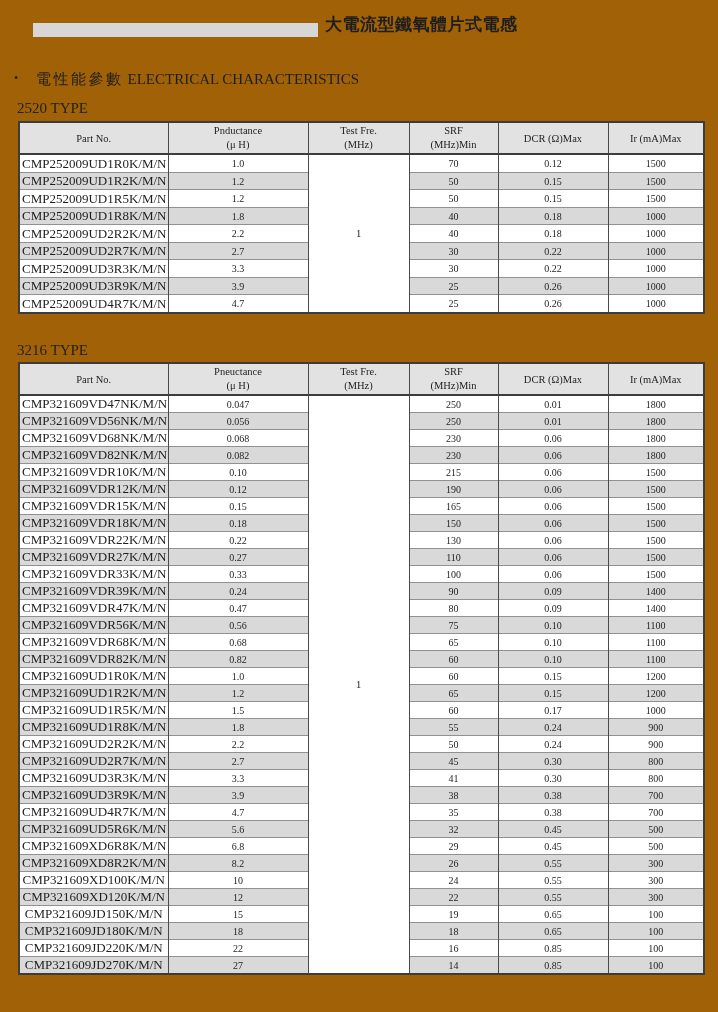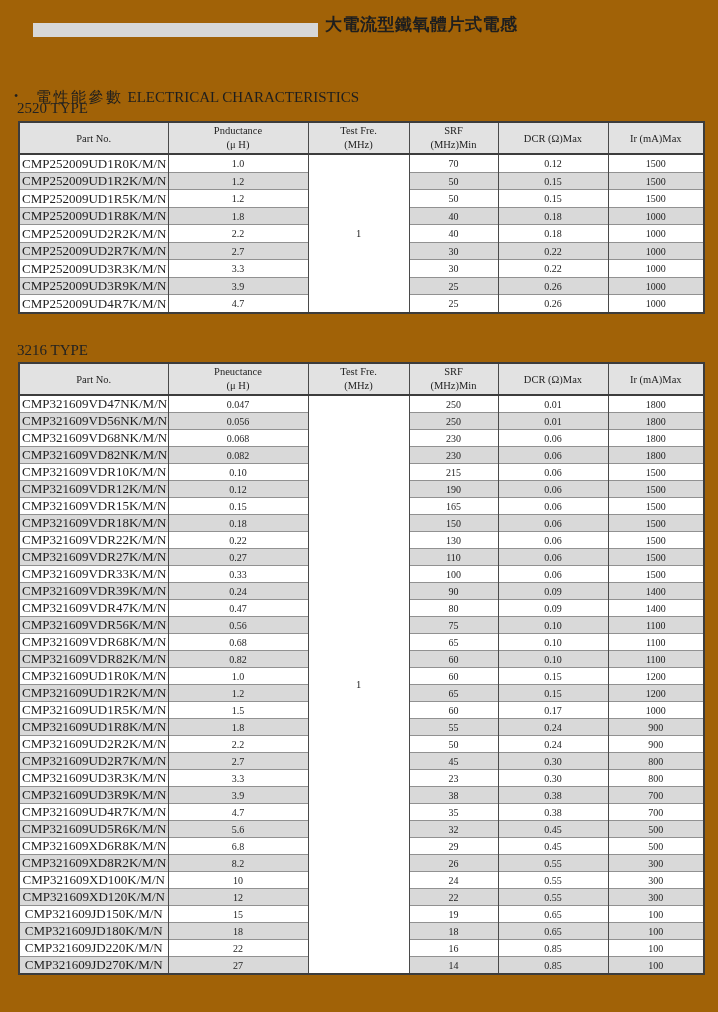--- a/index.html
+++ b/index.html
@@ -8,21 +8,21 @@
     font-family:Liberation Serif, serif; color:#1e1e1e;
     overflow:hidden;
   }
 
   
   .gray-bar { position:absolute; left:33px; top:23px; width:285px; height:14px; background:#d7d7d7; }
   .titles   { position:absolute; left:325px; top:13px; }
   .title-cn { font-size:17px; font-weight:700; letter-spacing:.5px; white-space:nowrap; }
   .title-en { font-size:14.5px; letter-spacing:.2px; margin-top:2px; white-space:nowrap; }
 
-  .section  { position:absolute; left:14px; top:88px; font-size:15px; white-space:nowrap; }
+  .section  { position:absolute; left:14px; top:70px; font-size:15px; white-space:nowrap; }
   .bullet   { display:inline-block; width:22px; font-size:12px; vertical-align:2px; }
   .sec-cn   { letter-spacing:2.5px; margin-right:4px; }
 
   .type-label { position:absolute; left:17px; font-size:15px; color:#222; }
   .lbl-t1 { top:100px; }
   .lbl-t2 { top:342px; }
 
   
   table.spec {
     position:absolute; left:18px; width:685px;
@@ -347,21 +347,21 @@
         <tr class="alt">
           <td class="part">CMP321609UD2R7K/M/N</td>
           <td class="ind">2.7</td>
           <td class="srf">45</td>
           <td class="dcr">0.30</td>
           <td class="ir">800</td>
         </tr>
         <tr>
           <td class="part">CMP321609UD3R3K/M/N</td>
           <td class="ind">3.3</td>
-          <td class="srf">23</td>
+          <td class="srf">41</td>
           <td class="dcr">0.30</td>
           <td class="ir">800</td>
         </tr>
         <tr class="alt">
           <td class="part">CMP321609UD3R9K/M/N</td>
           <td class="ind">3.9</td>
           <td class="srf">38</td>
           <td class="dcr">0.38</td>
           <td class="ir">700</td>
         </tr>

